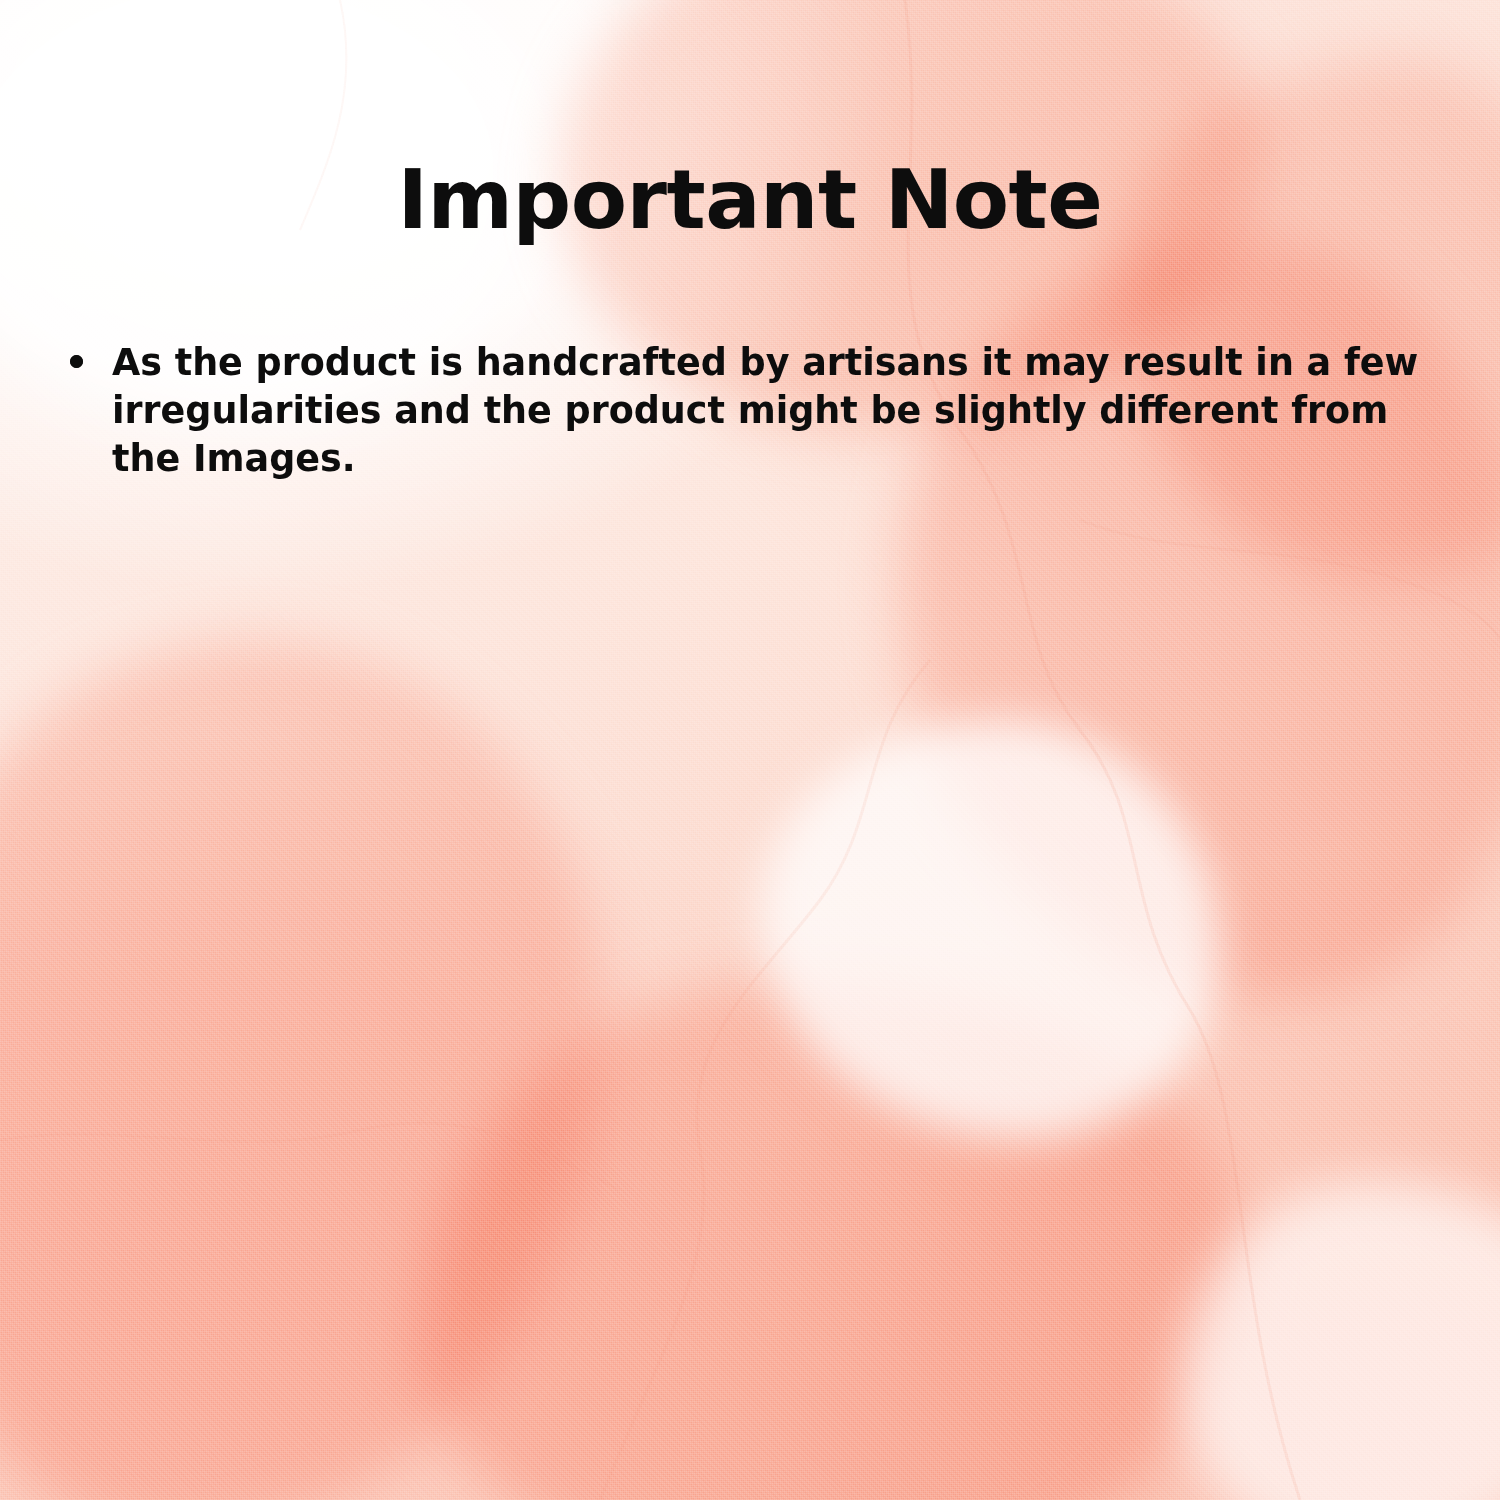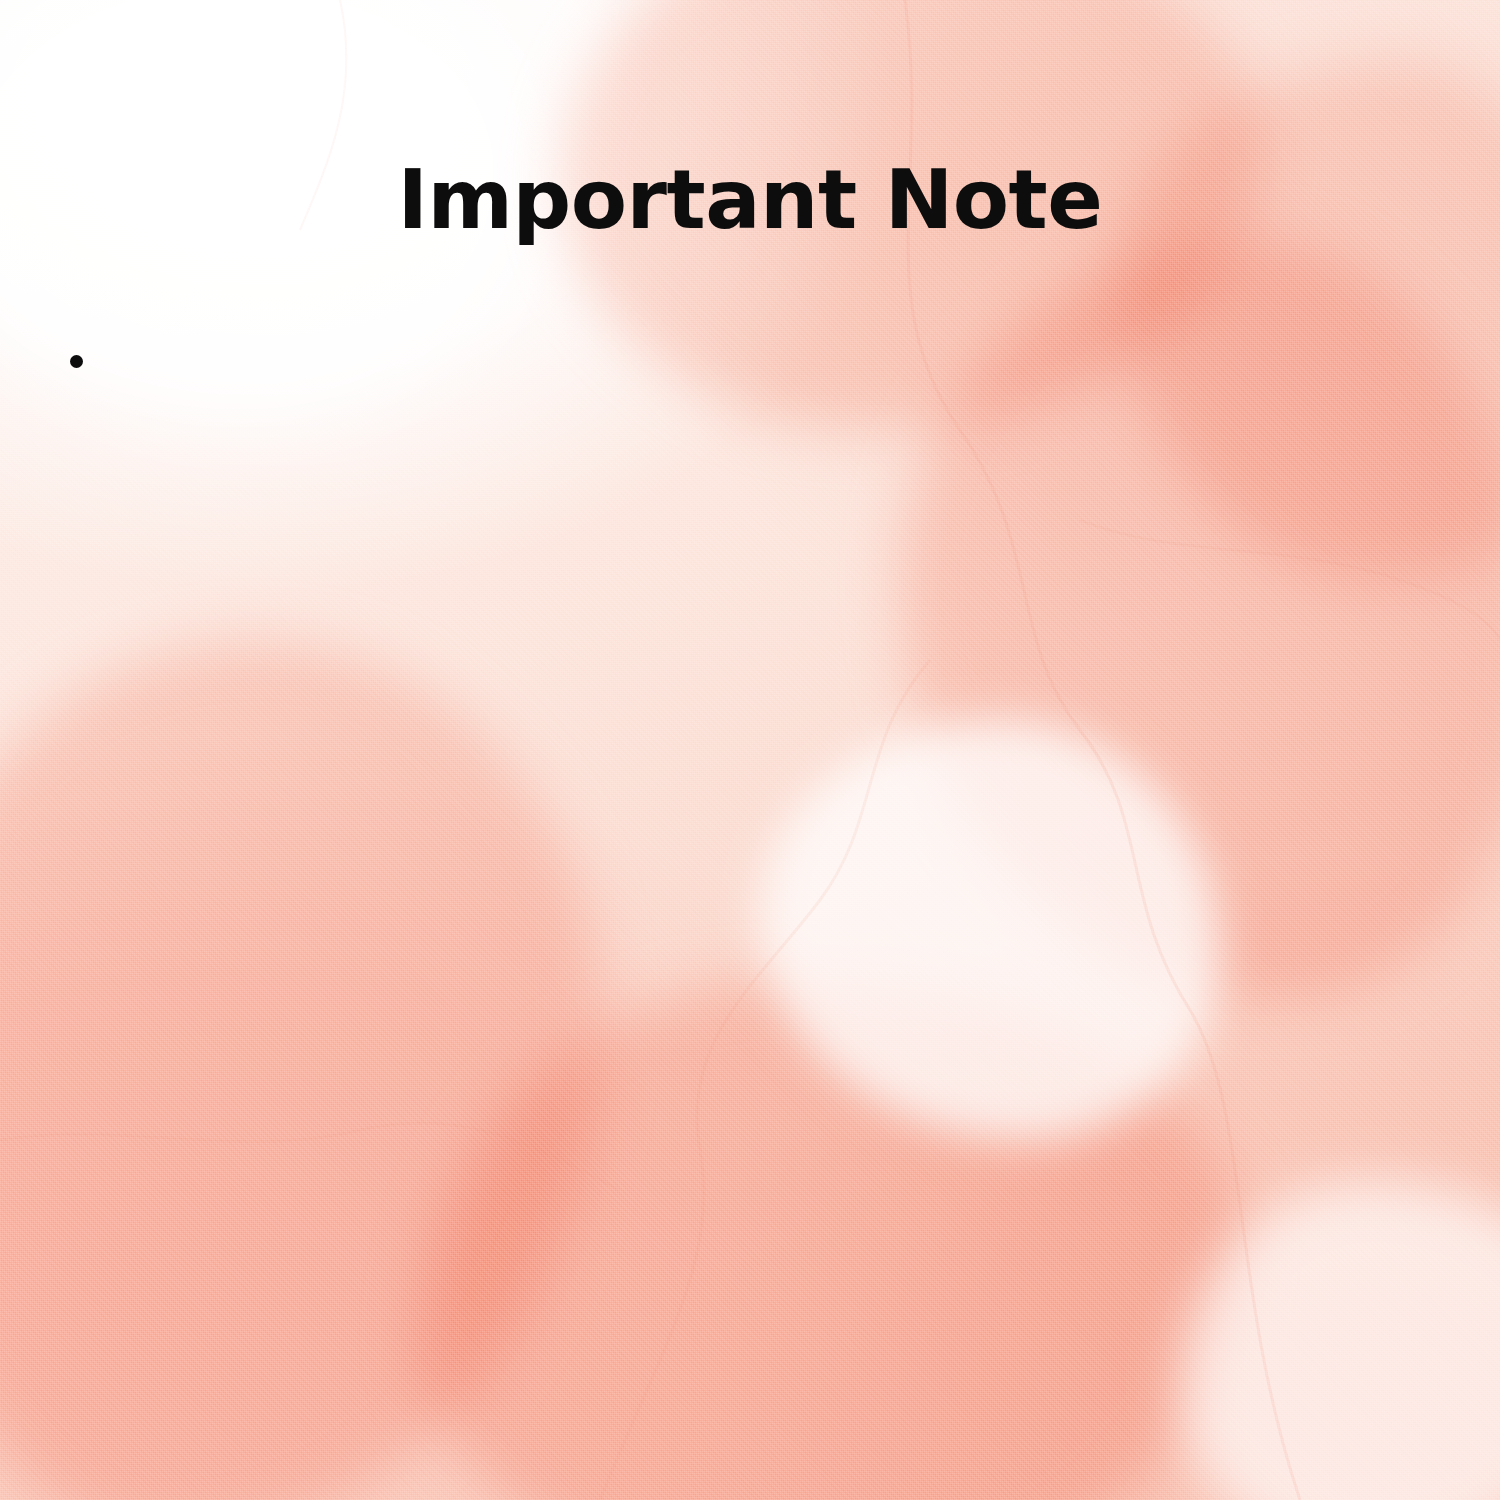--- a/index.html
+++ b/index.html
@@ -182,16 +182,20 @@
   <div class="grain"></div>
 
   <div class="content">
 
     <h1 class="title">Important Note</h1>
 
     <ul class="notes">
       <li class="note-item">
         <span class="bullet"></span>
       </li>
+      <li class="note-item">
+        <span class="bullet"></span>
+        <span>As the product is handcrafted by artisans it may result in a few irregularities and the product might be slightly different from the Images.</span>
+      </li>
     </ul>
 
   </div>
 </div>
 
 </body></html>

